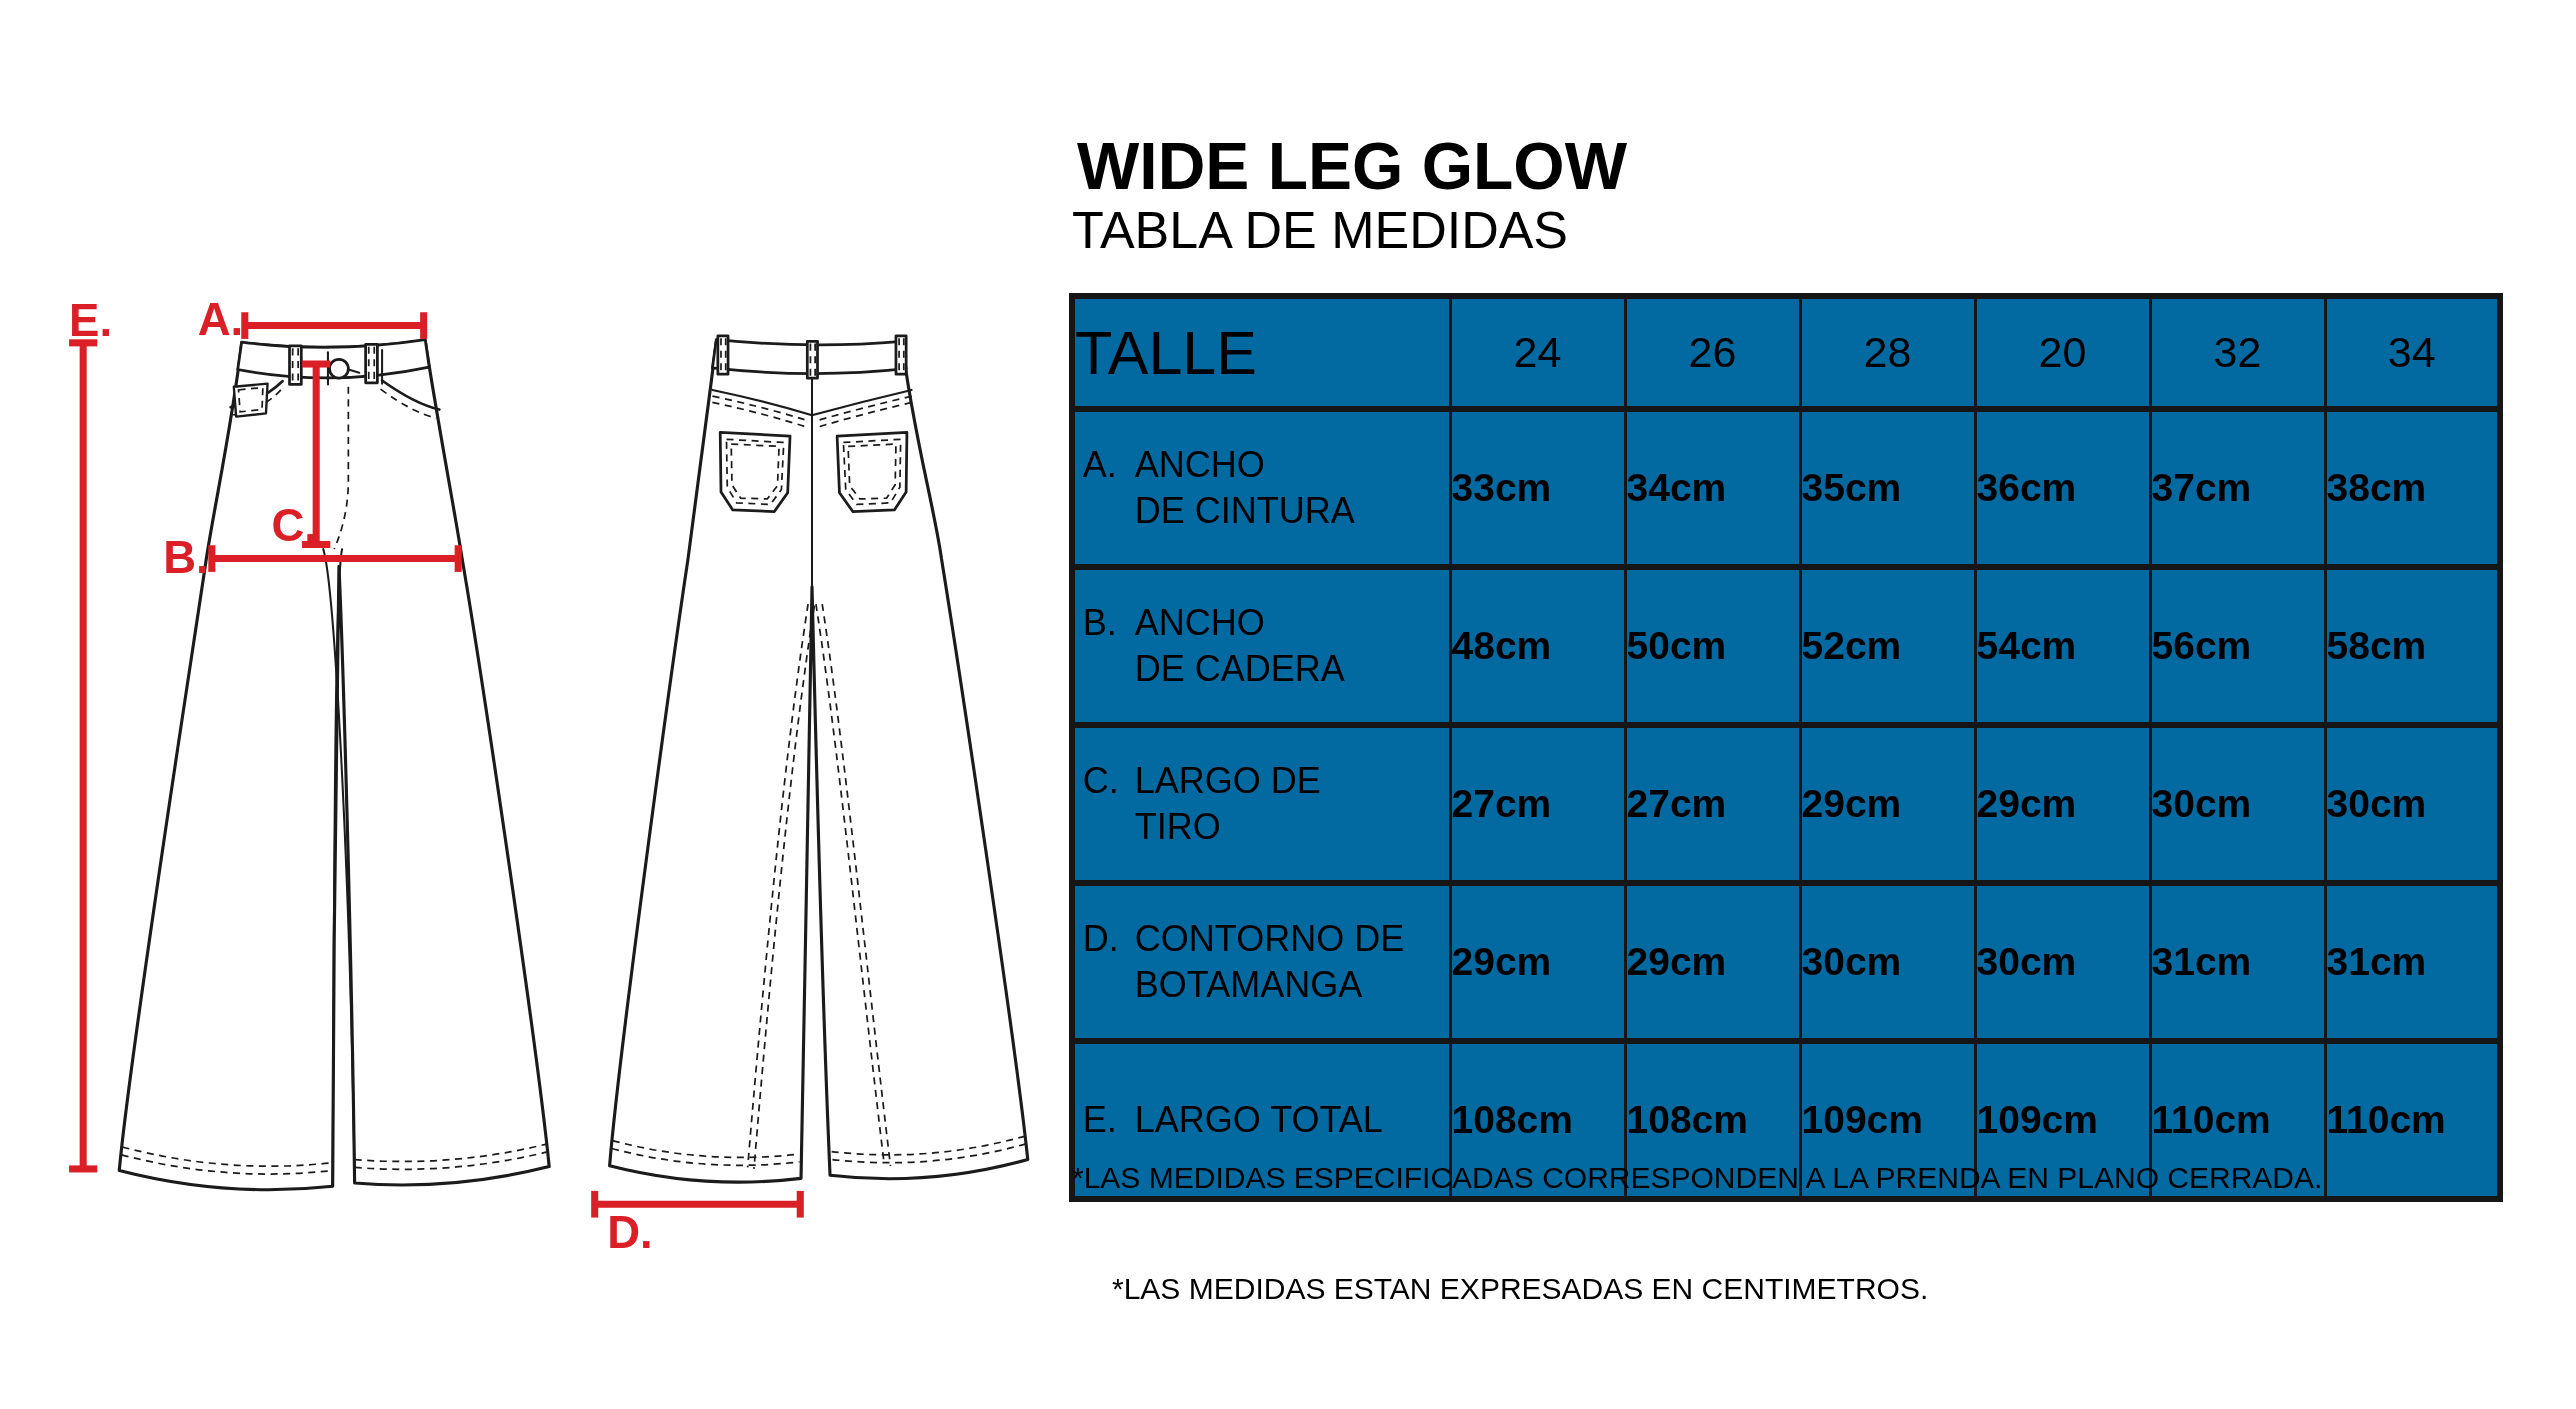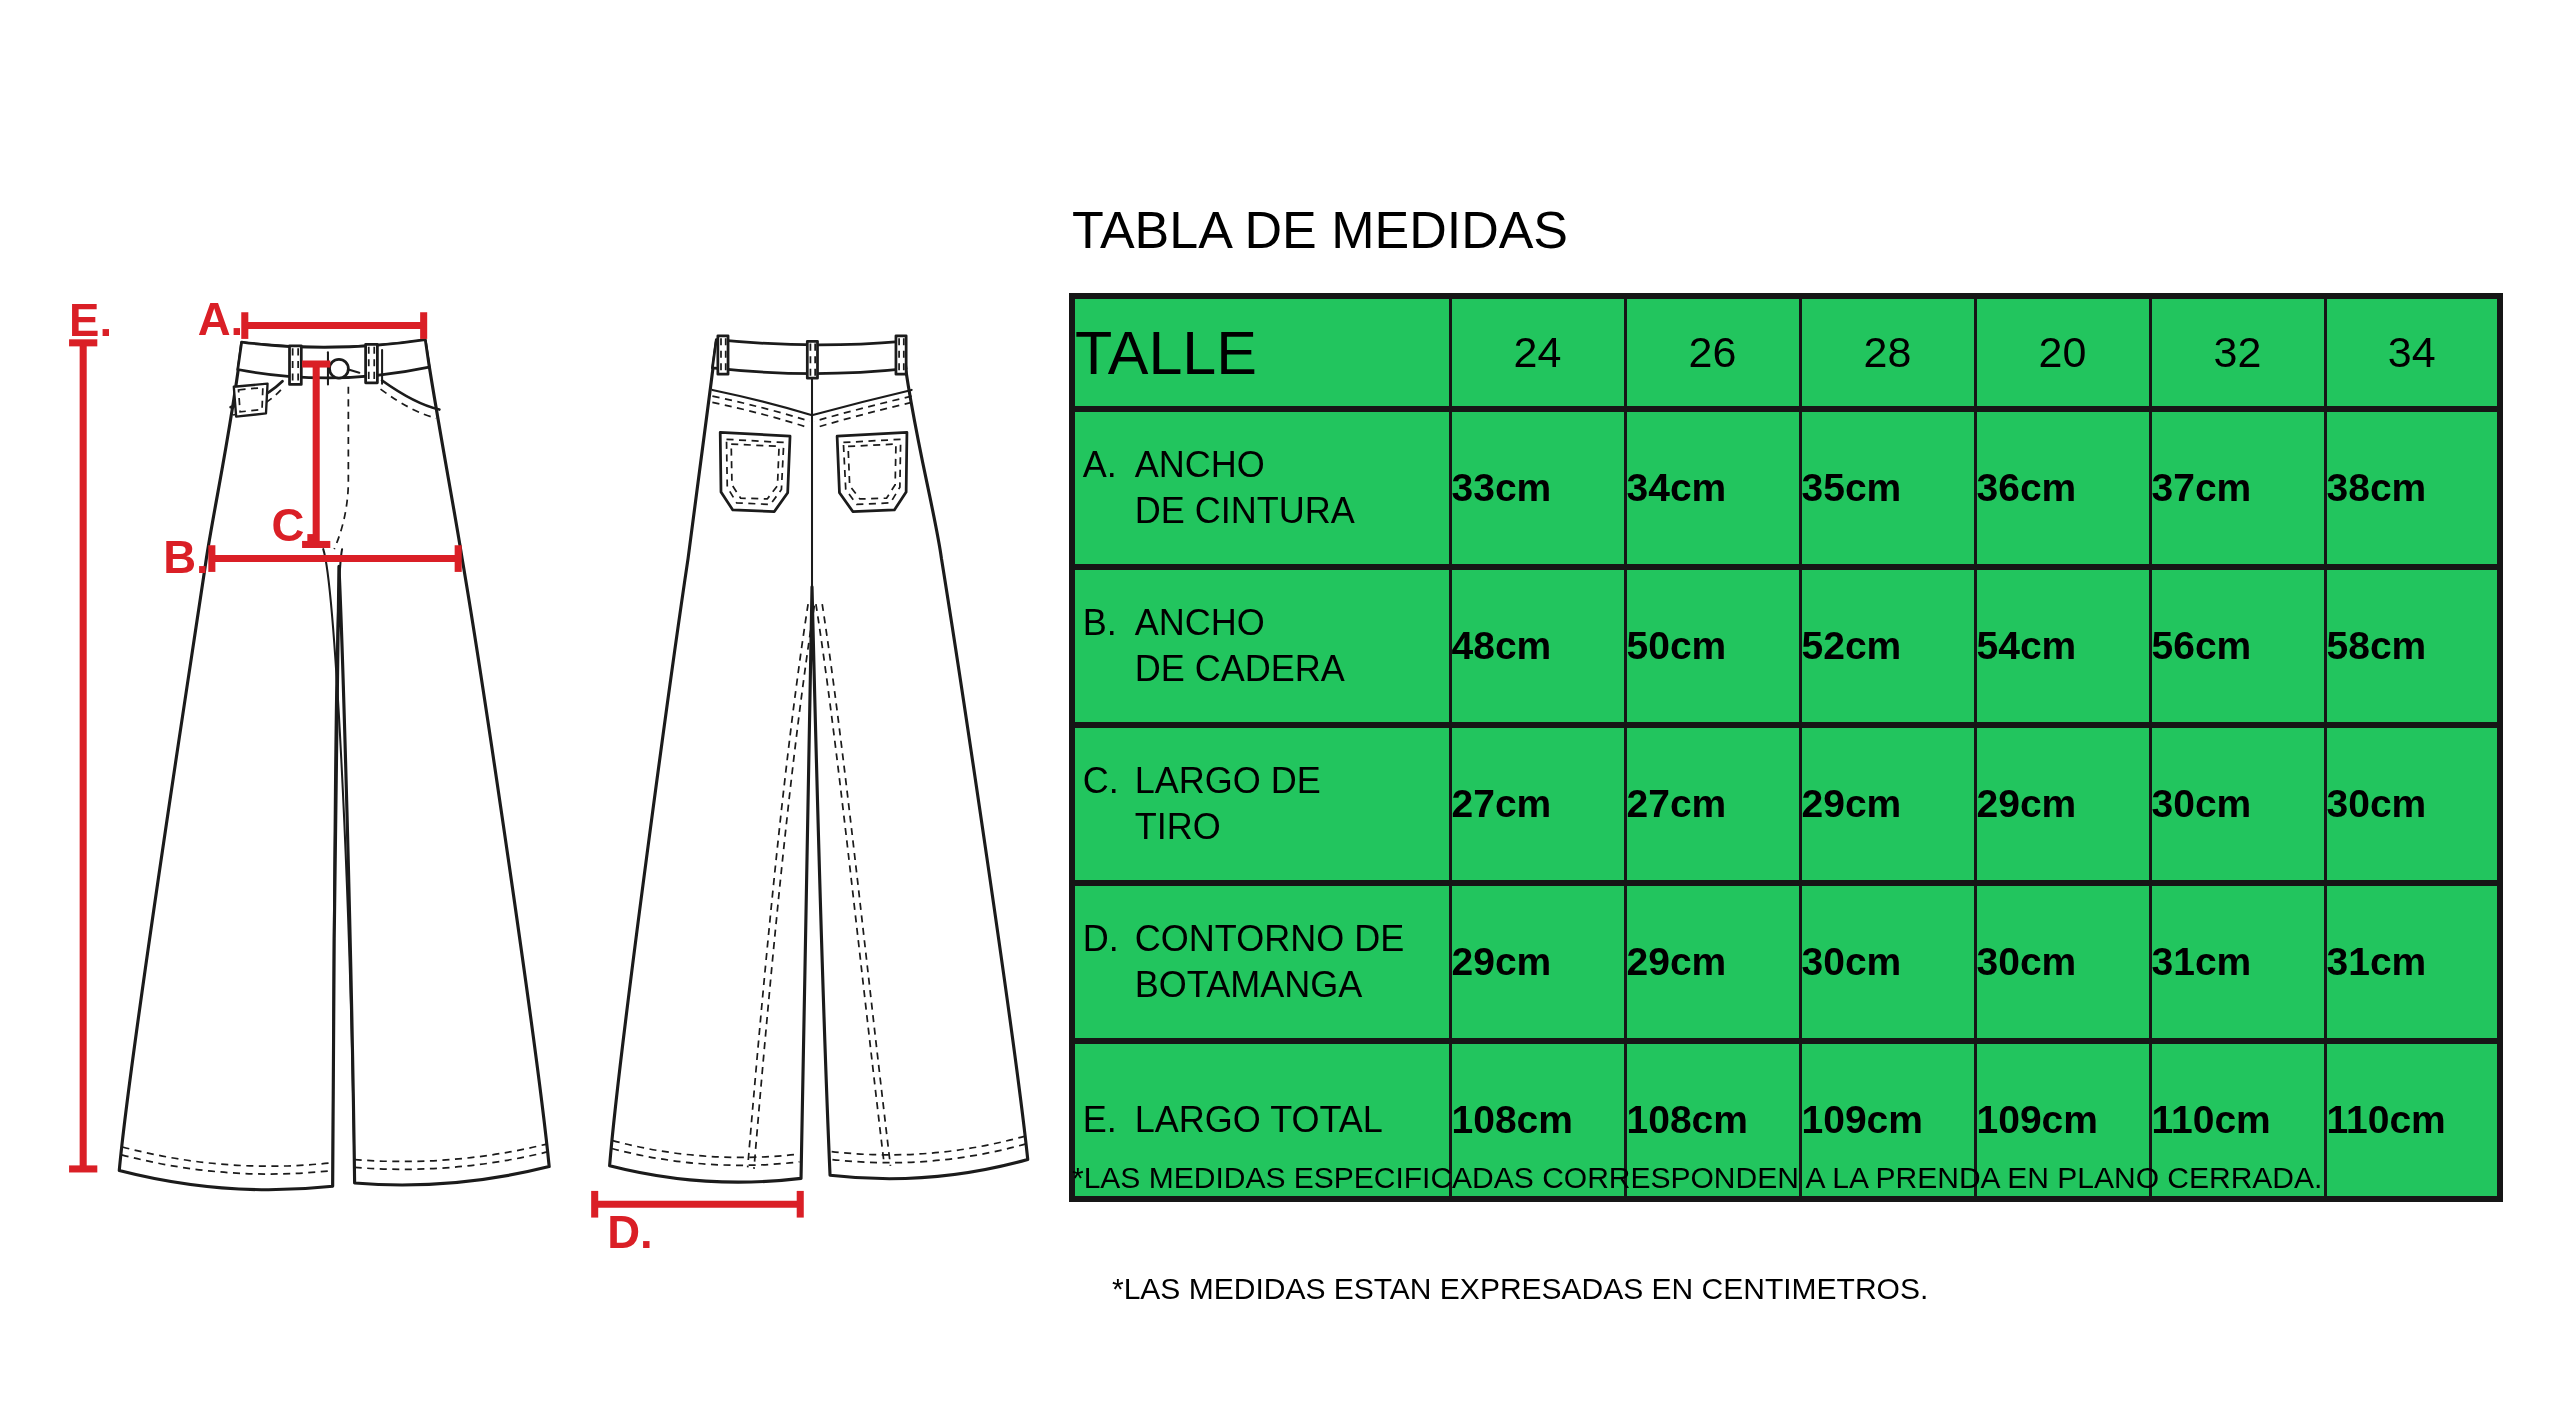--- a/index.html
+++ b/index.html
@@ -25,21 +25,21 @@
     font-size:52px;font-weight:400;letter-spacing:0px;
     line-height:1;white-space:nowrap;
   }
 
   
   table.size-table{
     position:absolute;left:1069px;top:293px;
     width:1428px;height:906px;
     border-collapse:collapse;table-layout:fixed;
     border:6.3px solid #161616;
-    background:#22c55e;
+    background:#0369a1;
   }
   table.size-table th,table.size-table td{
     border-right:3.9px solid #161616;
     border-bottom:6.3px solid #161616;
     padding:0;vertical-align:middle;
   }
   table.size-table th:last-child,table.size-table td:last-child{border-right:none;}
   table.size-table tr:last-child td{border-bottom:none;}
   tr.hdr{height:113px;}
   tr.datarow{height:158px;}
@@ -208,20 +208,21 @@
     </g>
     <g fill="#DA1F26" stroke="none">
       <text class="meas-label" x="88" y="428">E.</text>
       <text class="meas-label" x="252" y="427">A.</text>
       <text class="meas-label" x="346" y="689">C.</text>
       <text class="meas-label" x="208" y="731">B.</text>
       <text class="meas-label" x="774" y="1591">D.</text>
     </g>
   </svg>
 
+  <div class="page-title">WIDE LEG GLOW</div>
   <div class="page-subtitle">TABLA DE MEDIDAS</div>
 
   <table class="size-table">
     <colgroup>
       <col style="width:378px">
         <col style="width:175px">
         <col style="width:175px">
         <col style="width:175px">
       <col style="width:175px">
         <col style="width:175px">

